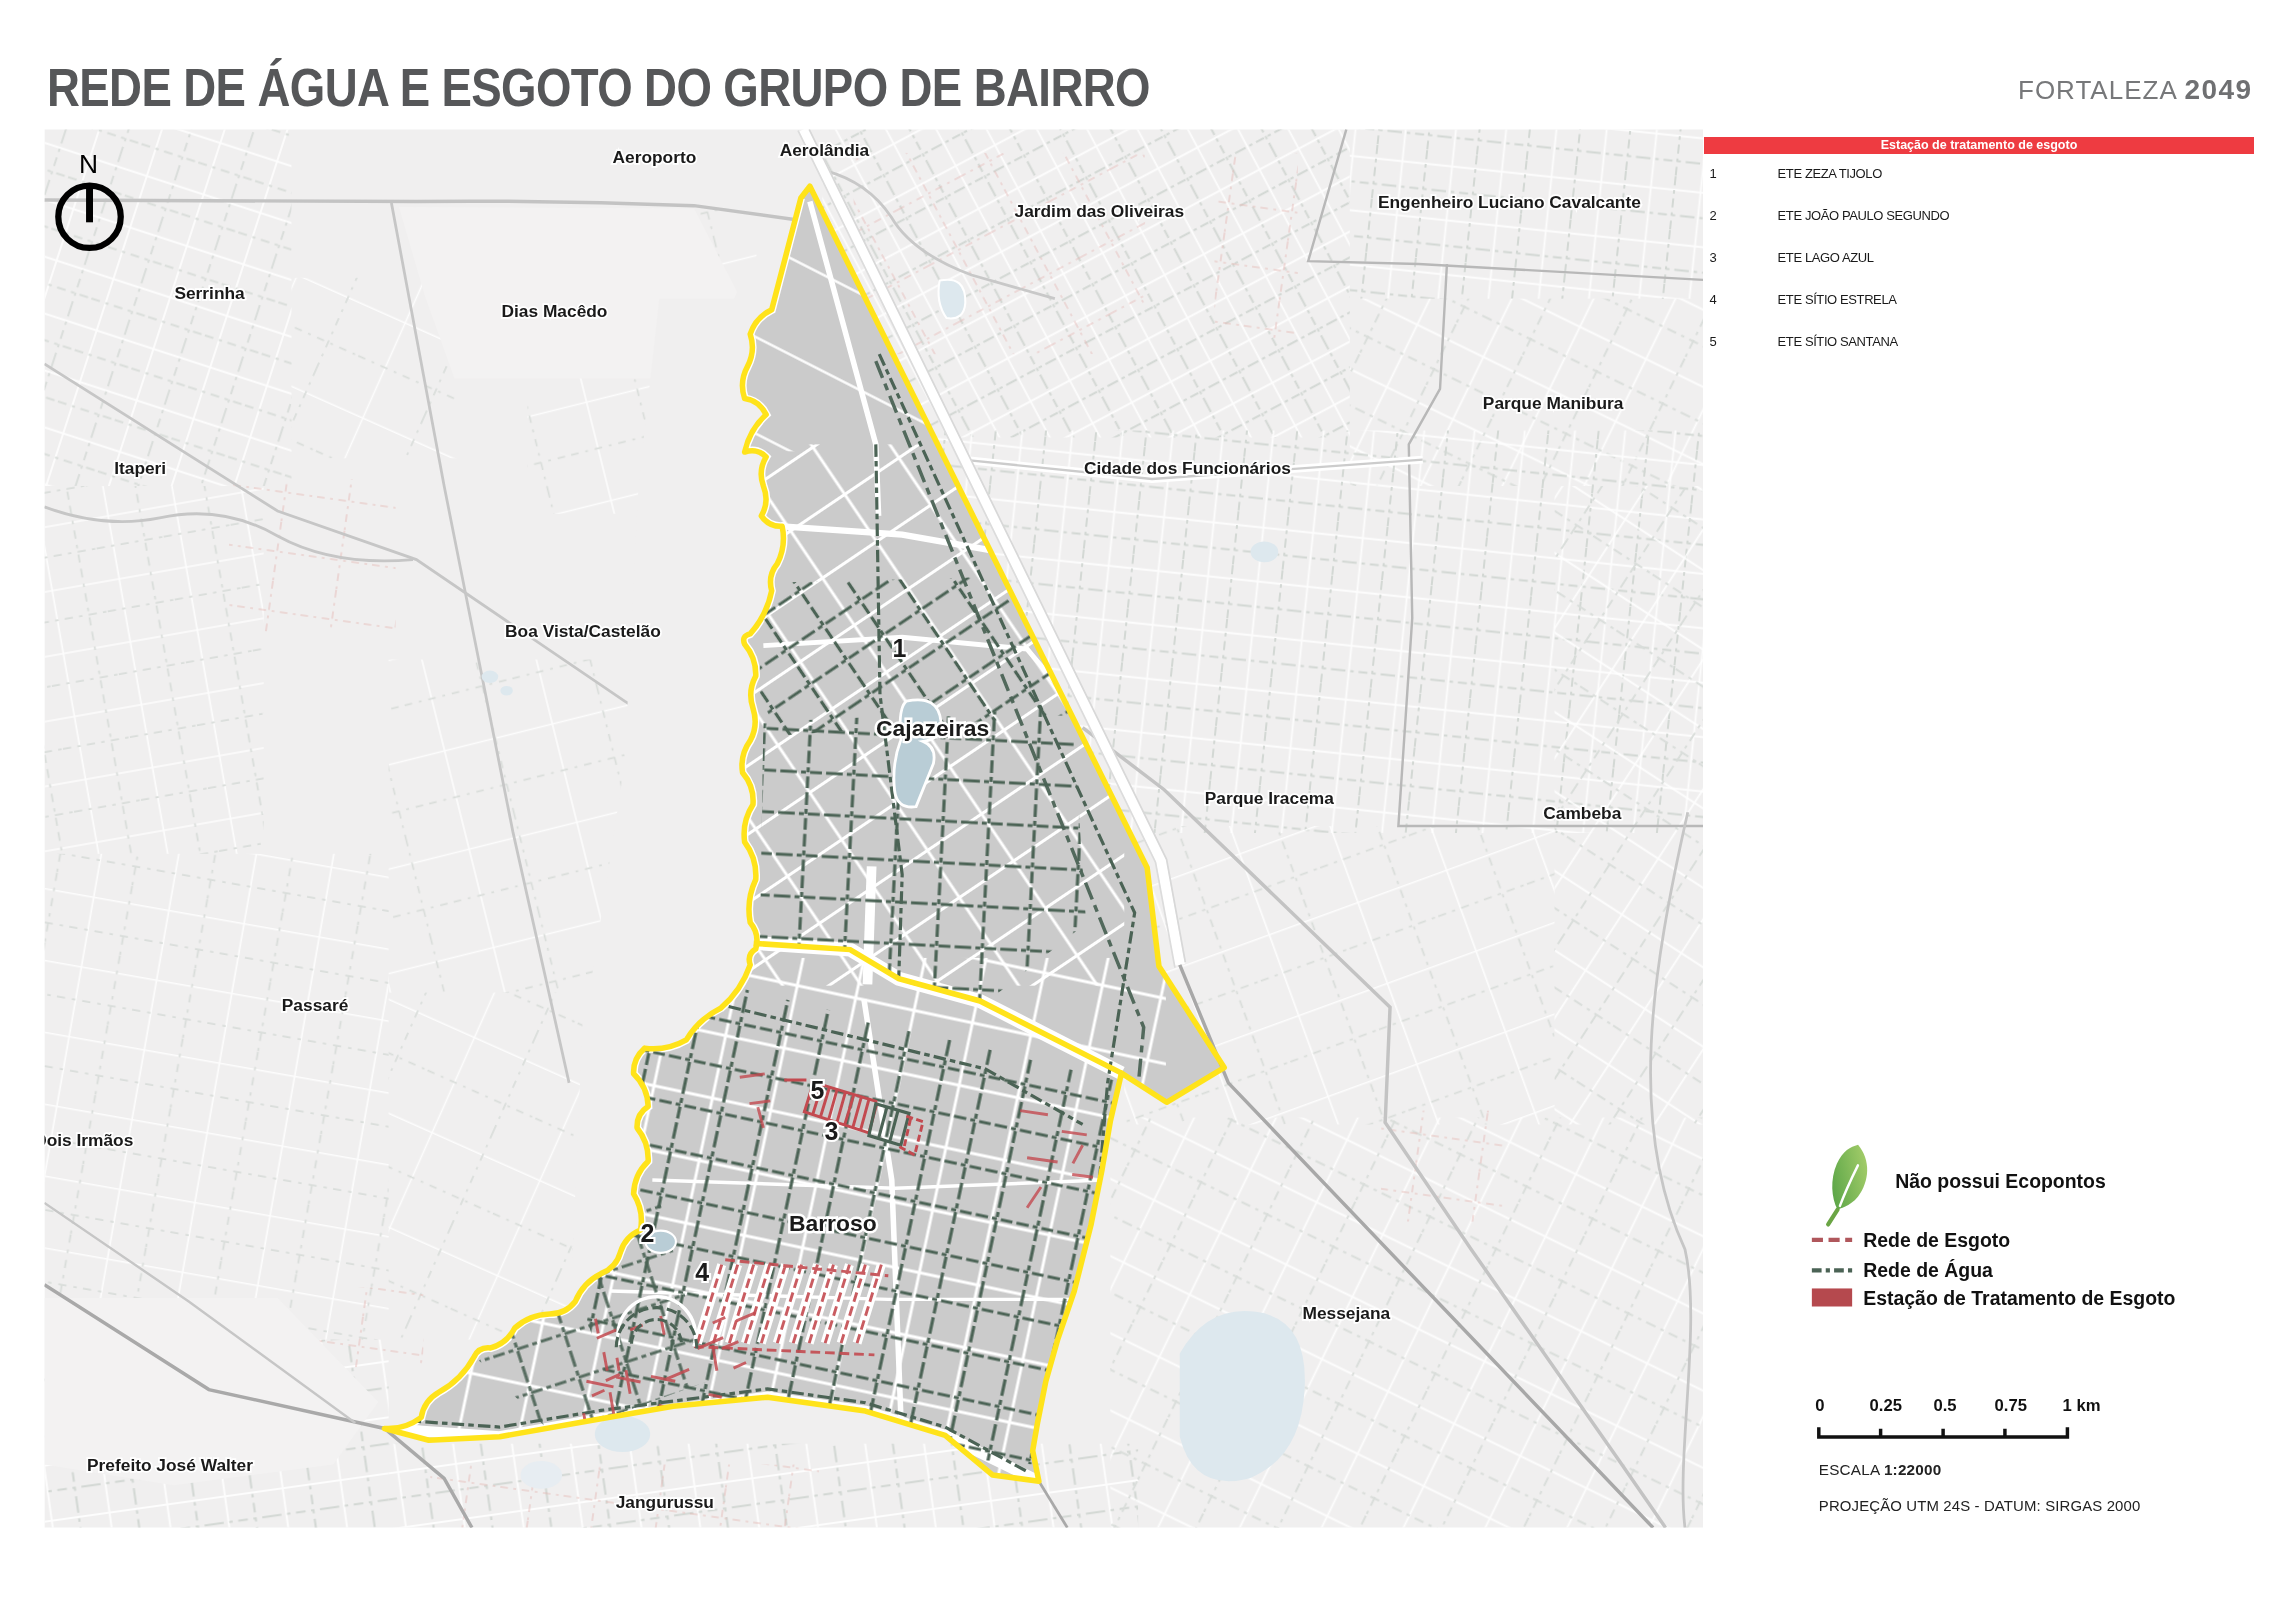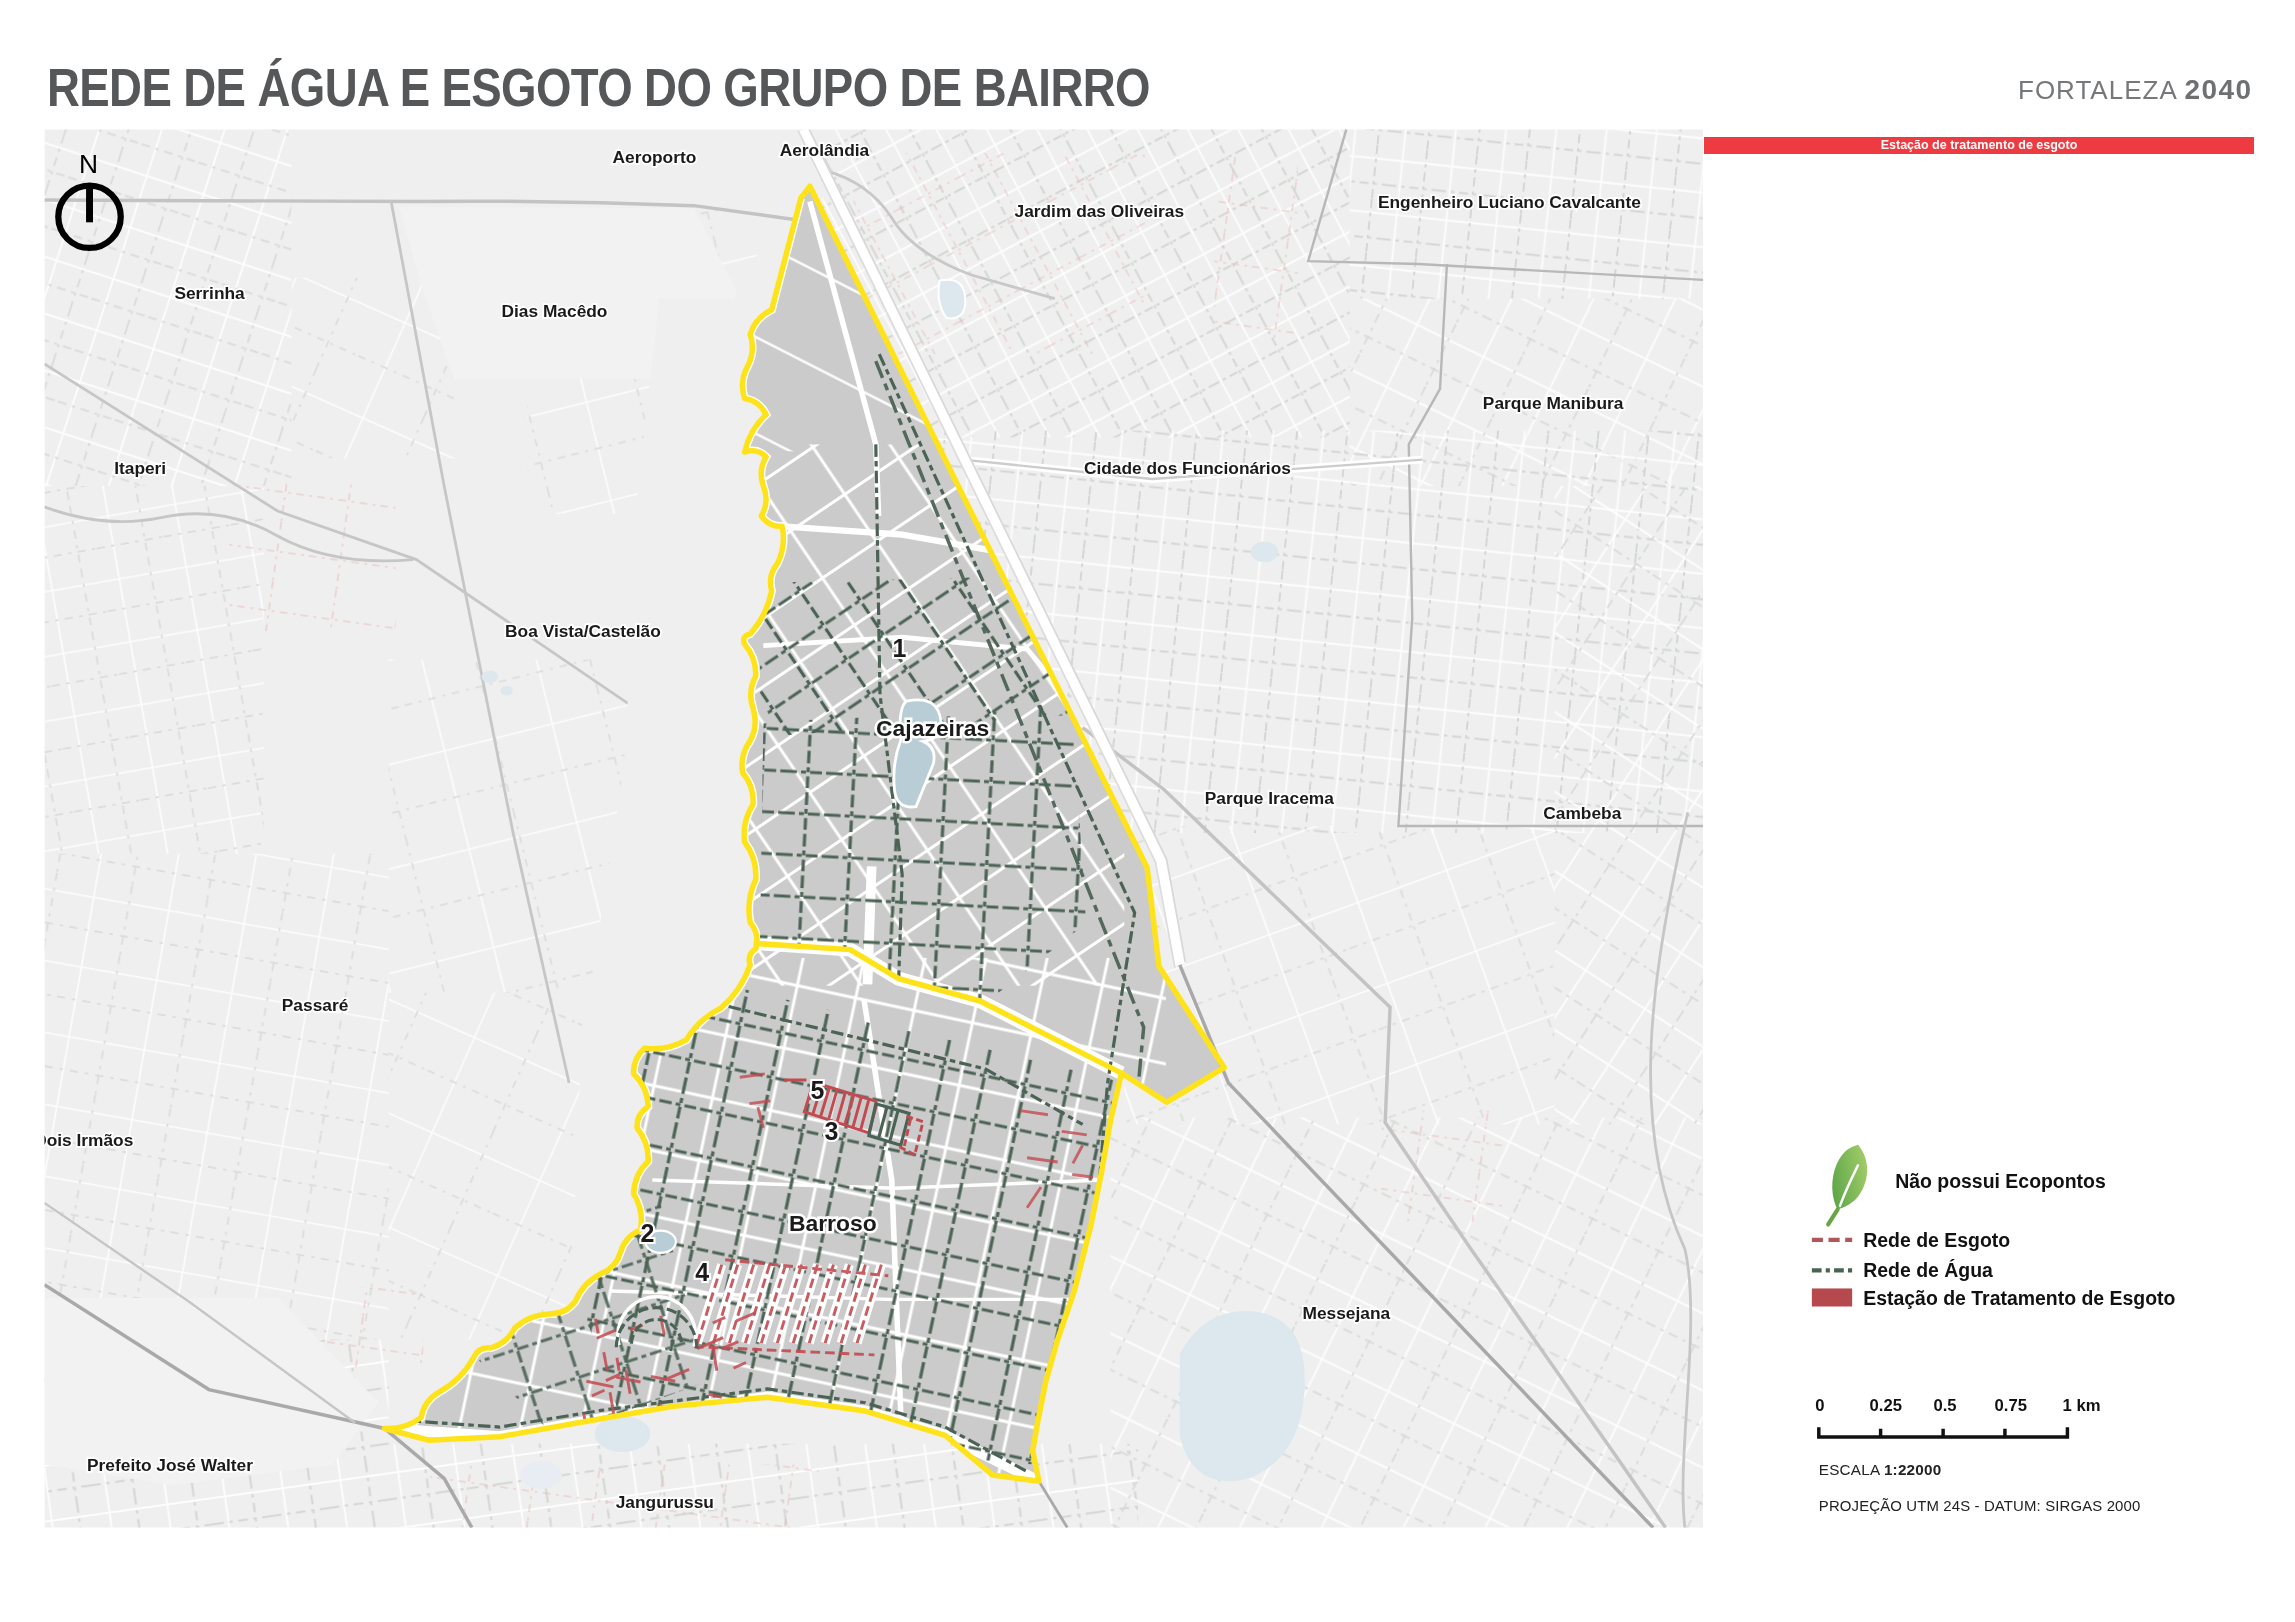--- a/index.html
+++ b/index.html
@@ -2,21 +2,21 @@
 <html style="font-size:11px"><head><meta charset="utf-8">
 <style>
 html,body{margin:0;padding:0;background:#fff}
 body{width:2295px;height:1623px;position:relative;font-family:"Liberation Sans",sans-serif;overflow:hidden}
 .t{position:absolute;white-space:nowrap}
 </style></head>
 <body>
 
 <div class="t" style="left:47px;top:57px;font-size:53px;font-weight:bold;color:#565759;transform:scaleX(.86);transform-origin:0 0;letter-spacing:-0.7px">REDE DE ÁGUA E ESGOTO DO GRUPO DE BAIRRO</div>
 
-<div class="t" style="left:2018px;top:74px;font-size:26px;color:#77787a;font-weight:500;letter-spacing:1px">FORTALEZA <span style="color:#6f7072;font-weight:800;font-size:28px;letter-spacing:1.4px">2040</span></div>
+<div class="t" style="left:2018px;top:74px;font-size:26px;color:#77787a;font-weight:500;letter-spacing:1px">FORTALEZA <span style="color:#6f7072;font-weight:800;font-size:28px;letter-spacing:1.4px">2049</span></div>
 
 <svg width="2295" height="1623" viewBox="0 0 3307 2338" style="position:absolute;left:0;top:0">
 <defs>
       <pattern id="pA" width="86" height="78" patternUnits="userSpaceOnUse" patternTransform="rotate(18)">
         <path d="M0,19.5H86 M21.5,0V78" stroke="#ffffff" stroke-width="2.6" fill="none" opacity="0.85"></path>
         <path d="M0,56.16H86 M61.919999999999995,0V78" stroke="#d9ddda" stroke-width="2.8" stroke-dasharray="13 8 5 8" fill="none"></path>
       </pattern>
 <pattern id="pB" width="64" height="70" patternUnits="userSpaceOnUse" patternTransform="rotate(-28)">
         <path d="M0,17.5H64 M16.0,0V70" stroke="#ffffff" stroke-width="2.6" fill="none" opacity="0.85"></path>
         <path d="M0,50.4H64 M46.08,0V70" stroke="#d2d7d3" stroke-width="2.8" stroke-dasharray="13 6 5 6" fill="none"></path>
@@ -215,20 +215,27 @@
       <circle cx="129" cy="312" r="45" fill="none" stroke="#000" stroke-width="9"></circle>
       <rect x="124" y="266" width="10" height="54" fill="#000"></rect>
       <text x="114" y="249" font-size="38" fill="#000" style="font-family:'Liberation Sans',sans-serif">N</text>
     </g>
 </svg>
 
 <div class="t" style="left:1704px;top:137px;width:550px">
 
   <div style="background:#ee3b41;color:#fff;font-weight:bold;font-size:12.5px;text-align:center;height:16.7px;line-height:16.7px">Estação de tratamento de esgoto</div>
 
+  <div style="font-size:13px;color:#1a1a1a;letter-spacing:-0.4px">
+    <div style="margin-top:12.5px"><span style="display:inline-block;width:68px;padding-left:5.6px">1</span>ETE ZEZA TIJOLO</div>
+    <div style="margin-top:27px"><span style="display:inline-block;width:68px;padding-left:5.6px">2</span>ETE JOÃO PAULO SEGUNDO</div>
+    <div style="margin-top:27px"><span style="display:inline-block;width:68px;padding-left:5.6px">3</span>ETE LAGO AZUL</div>
+    <div style="margin-top:27px"><span style="display:inline-block;width:68px;padding-left:5.6px">4</span>ETE SÍTIO ESTRELA</div>
+    <div style="margin-top:27px"><span style="display:inline-block;width:68px;padding-left:5.6px">5</span>ETE SÍTIO SANTANA</div>
+  </div>
 </div>
 
 <svg width="528" height="500" viewBox="0 0 760 720" style="position:absolute;left:1768px;top:1069px">
   <defs>
       <linearGradient id="leafg2" x1="0" y1="1" x2="1" y2="0">
     <stop offset="0" stop-color="#4d9e41"></stop>
         <stop offset="1" stop-color="#b2d470"></stop>
       </linearGradient>
     </defs>
 

